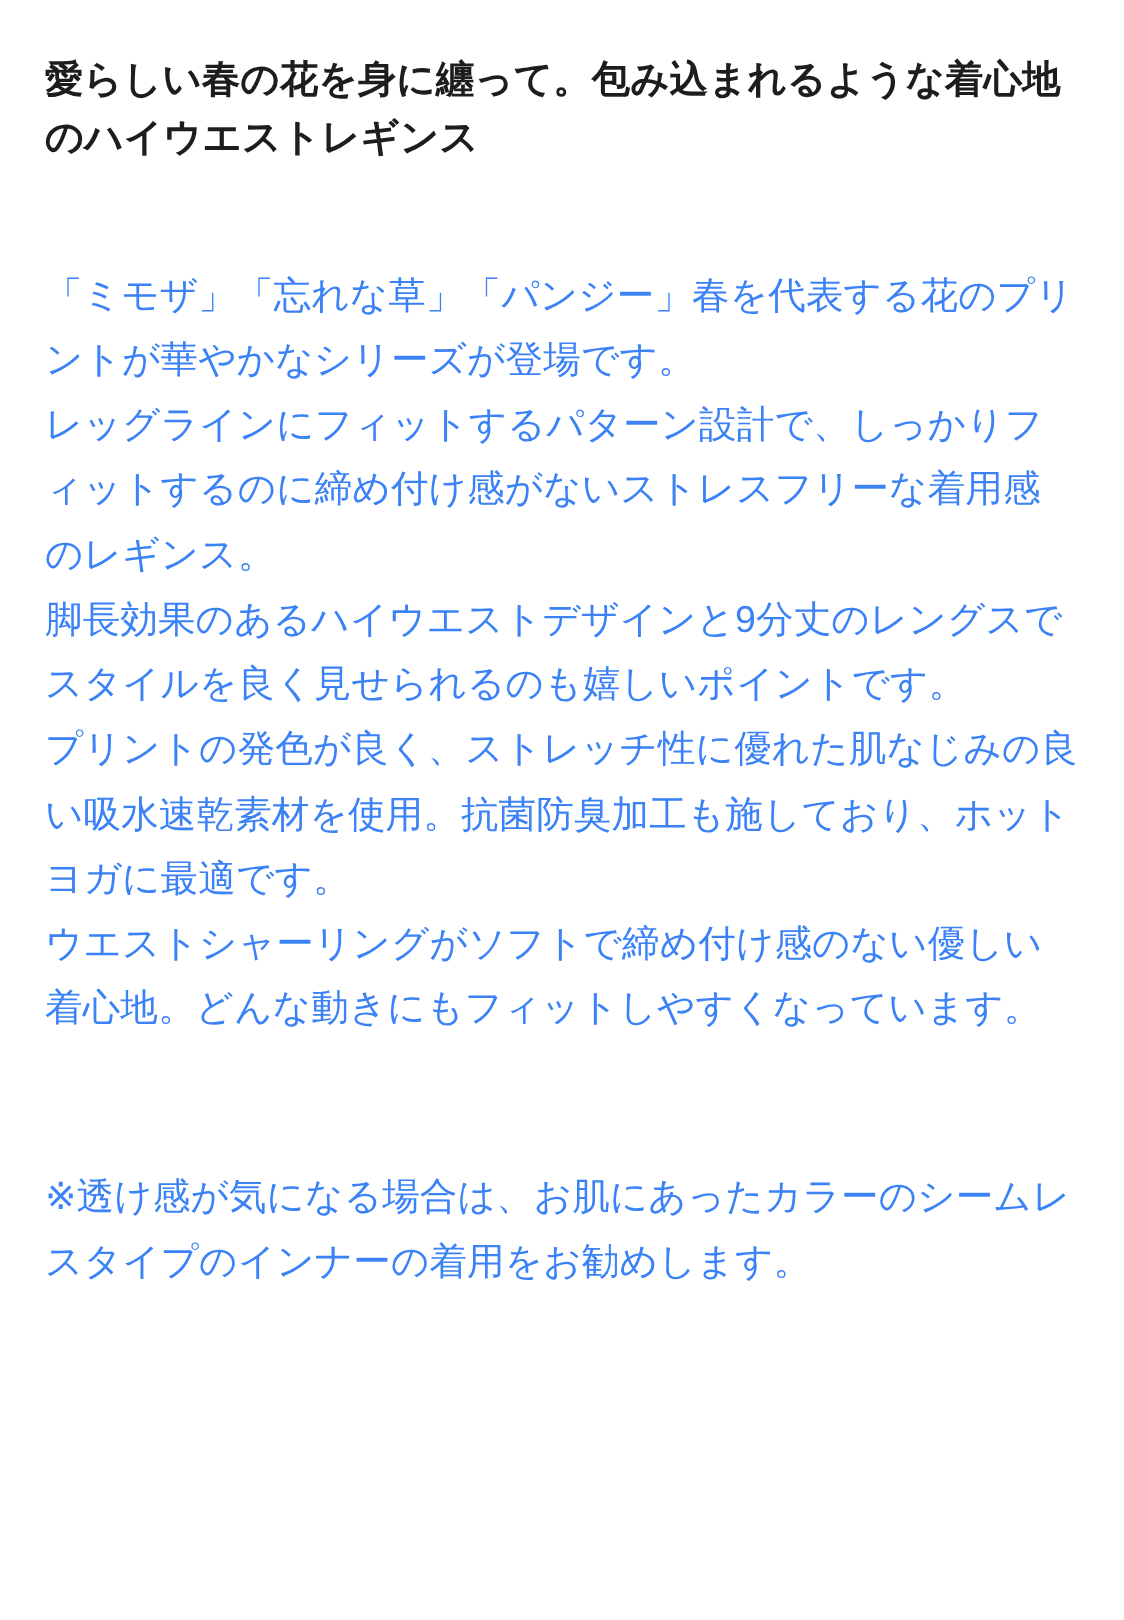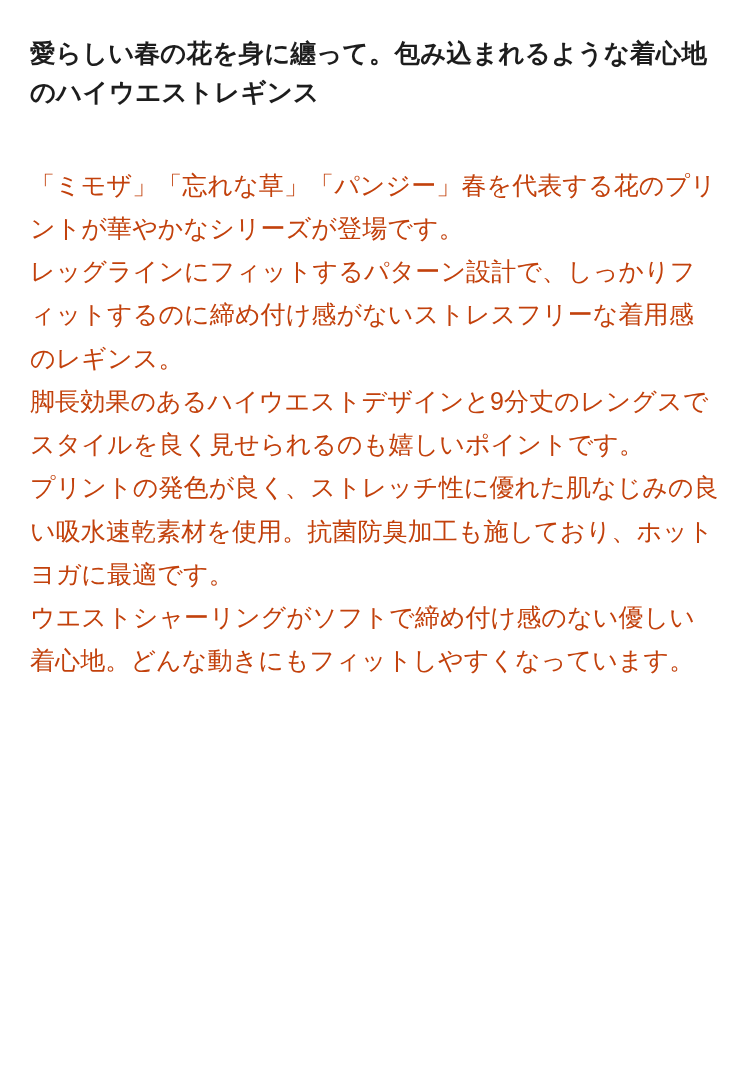--- a/index.html
+++ b/index.html
@@ -21,28 +21,28 @@
     height: 1080px;
     padding: 34px 30px 0 30px;
     background: #ffffff;
   }
   .product-title {
     font-size: 25.5px;
     line-height: 1.52;
     font-weight: bold;
     letter-spacing: 0.2px;
     color: #1d1d1d;
-    margin: 0 0 0 0;
+    margin: 0 0 12px 0;
     white-space: pre-wrap;
   }
   .body-block {
     font-size: 25px;
     line-height: 1.73;
     letter-spacing: 0.1px;
-    color: #c2410c;
+    color: #3b82f6;
     margin: 0;
     white-space: pre-wrap;
     word-break: break-all;
   }
   .gap-lg { height: 52px; }
   .gap-md { height: 44px; }
   .gap-sm { height: 38px; }
 </style>
 </head>
 <body>
@@ -57,14 +57,15 @@
 レッグラインにフィットするパターン設計で、しっかりフィットするのに締め付け感がないストレスフリーな着用感のレギンス。
 脚長効果のあるハイウエストデザインと9分丈のレングスでスタイルを良く見せられるのも嬉しいポイントです。
 プリントの発色が良く、ストレッチ性に優れた肌なじみの良い吸水速乾素材を使用。抗菌防臭加工も施しており、ホットヨガに最適です。
 ウエストシャーリングがソフトで締め付け感のない優しい着心地。どんな動きにもフィットしやすくなっています。</p>
 
   <div class="gap-md"></div>
 
 
   <div class="gap-sm"></div>
 
+  <p class="body-block">※透け感が気になる場合は、お肌にあったカラーのシームレスタイプのインナーの着用をお勧めします。</p>
 
 </div>
 
 </body></html>

